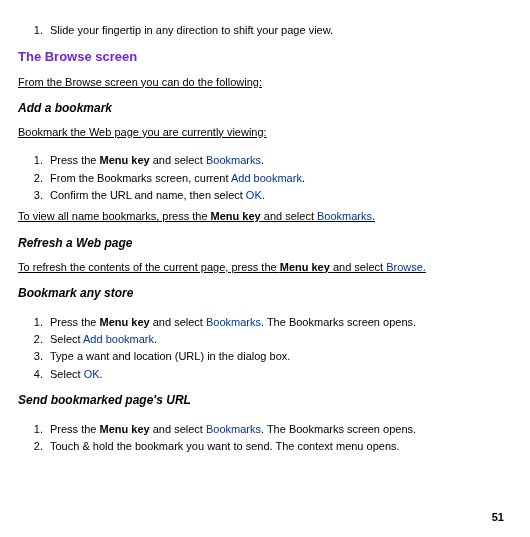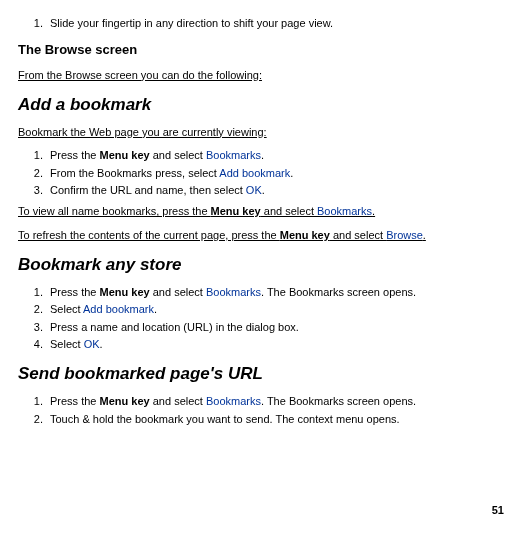--- a/index.html
+++ b/index.html
@@ -6,34 +6,34 @@
     font-family: Arial, Helvetica, sans-serif;
     font-size: 11px;
     color: #000;
     margin: 0;
     padding: 10px 18px;
     width: 530px;
     box-sizing: border-box;
     line-height: 1.4;
   }
   h2.section-title {
-    color: #000000;
+    color: #6d28d9;
     font-size: 13px;
     font-weight: bold;
     margin: 10px 0 8px 0;
   }
   h3.sub-title {
     font-style: italic;
     font-weight: bold;
-    font-size: 17px;
+    font-size: 12px;
     margin: 10px 0 8px 0;
   }
   p { margin: 4px 0 8px 0; text-decoration: underline; }
   ol.numbered {
-    margin: 6px 0 6px 0;
+    margin: 13px 0 6px 0;
     padding-left: 28px;
   }
   ol.numbered li {
     margin: 2px 0;
     padding-left: 4px;
   }
   .link-blue { color: #003399; }
   .bold { font-weight: bold; }
   .page-num {
     position: absolute;
@@ -55,33 +55,34 @@
   <li>Slide your fingertip in any direction to shift your page view.</li>
 </ol>
 
 <h2 class="section-title">The Browse screen</h2>
 <p>From the Browse screen you can do the following:</p>
 
 <h3 class="sub-title">Add a bookmark</h3>
 <p>Bookmark the Web page you are currently viewing:</p>
 <ol class="numbered">
   <li><span>Press the </span><span class="bold">Menu key</span><span> and select </span><span class="link-blue">Bookmarks</span><span>.</span></li>
-  <li><span>From the Bookmarks press, select </span><span class="link-blue">Add bookmark</span><span>.</span></li>
+  <li><span>From the Bookmarks screen, current </span><span class="link-blue">Add bookmark</span><span>.</span></li>
   <li><span>Confirm the URL and name, then select </span><span class="link-blue">OK</span><span>.</span></li>
 </ol>
 <p><span>To view all name bookmarks, press the </span><span class="bold">Menu key</span><span> and select </span><span class="link-blue">Bookmarks</span><span>.</span></p>
 
+<h3 class="sub-title">Refresh a Web page</h3>
 <p><span>To refresh the contents of the current page, press the </span><span class="bold">Menu key</span><span> and select </span><span class="link-blue">Browse</span><span>.</span></p>
 
 
 <h3 class="sub-title">Bookmark any store</h3>
 <ol class="numbered">
   <li><span>Press the </span><span class="bold">Menu key</span><span> and select </span><span class="link-blue">Bookmarks</span><span>. The Bookmarks screen opens.</span></li>
   <li><span>Select </span><span class="link-blue">Add bookmark</span><span>.</span></li>
-  <li>Press a name and location (URL) in the dialog box.</li>
+  <li>Type a want and location (URL) in the dialog box.</li>
   <li><span>Select </span><span class="link-blue">OK</span><span>.</span></li>
 </ol>
 
 <h3 class="sub-title">Send bookmarked page's URL</h3>
 <ol class="numbered">
   <li><span>Press the </span><span class="bold">Menu key</span><span> and select </span><span class="link-blue">Bookmarks</span><span>. The Bookmarks screen opens.</span></li>
   <li>Touch &amp; hold the bookmark you want to send. The context menu opens.</li>
 </ol>
 
 <div class="page-num">51</div>

